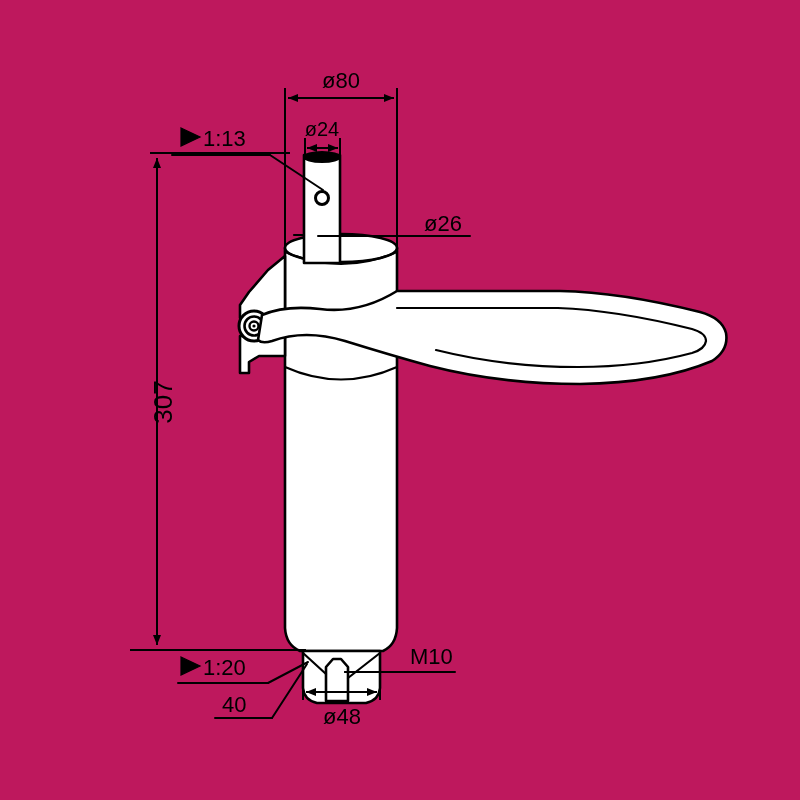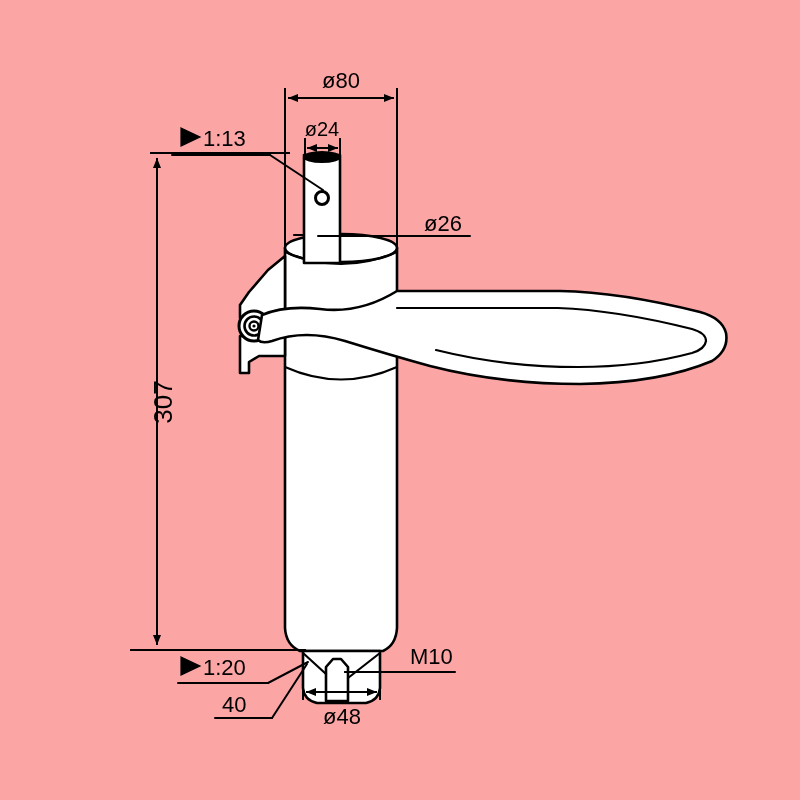--- a/index.html
+++ b/index.html
@@ -11,21 +11,21 @@
   body {
     width: 800px;
     height: 800px;
     font-family: "Liberation Sans", sans-serif;
     overflow: hidden;
   }
   #drawing-root {
     position: relative;
     width: 800px;
     height: 800px;
-    background: #fca5a5;
+    background: #be185d;
   }
   svg#tech-drawing {
     display: block;
     width: 800px;
     height: 800px;
   }
   .part-outline {
     fill: #ffffff;
     stroke: #000000;
     stroke-width: 2.6;

